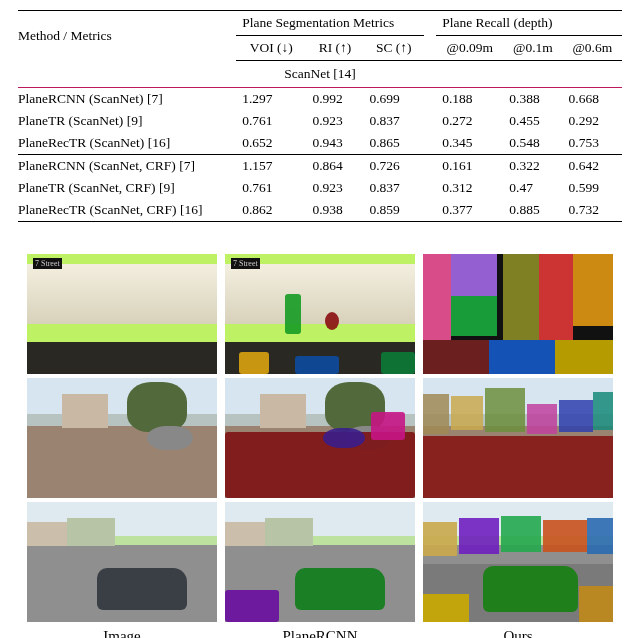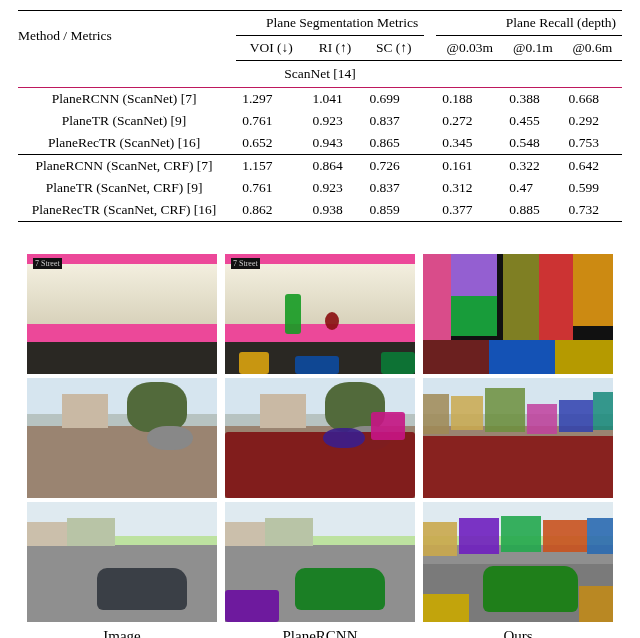--- a/index.html
+++ b/index.html
@@ -12,46 +12,46 @@
     font-size: 14px;
     padding: 10px 18px 0 18px;
     overflow: hidden;
   }
   table {
     width: 100%;
     border-collapse: collapse;
     font-size: 13.5px;
   }
   thead tr.top-rule th { border-top: 1px solid #000; }
-  thead tr.group-head th { padding: 4px 6px; font-weight: normal; text-align: right; }
+  thead tr.group-head th { padding: 4px 6px; font-weight: normal; text-align: left; }
   thead tr.group-head th.left { text-align: left; padding-left: 0;}
   thead tr.sub-head th {
     padding: 4px 6px; font-weight: normal; text-align: center;
     border-bottom: 1px solid #000;
   }
   thead tr.sub-head th.blank { border-bottom: 1px solid #000; }
   .cmid { border-top: 1px solid #000; }
   tbody td { padding: 3px 6px; }
-  tbody td.method { text-align: center; padding-left: 0; white-space: nowrap;}
+  tbody td.method { text-align: left; padding-left: 0; white-space: nowrap;}
   tr.section-row td { text-align: center; padding: 5px 0 5px 0; border-bottom: 1px solid #be185d;}
   tbody tr.group-end td { border-bottom: 1px solid #000; }
   .grid {
     margin: 32px auto 10px auto;
     width: 586px;
     display: grid;
     grid-template-columns: repeat(3, 190px);
     grid-template-rows: repeat(3, 120px) 22px;
     gap: 4px 8px;
   }
   .cell { position: relative; overflow: hidden; }
   .col-label {
     text-align: center; font-size: 15px; padding-top: 2px;
   }
   
-  .subway { background: #ec4899; }
+  .subway { background: #bef264; }
   .subway .bright { position:absolute; left:0; right:0; top:10px; height:60px;
     background: linear-gradient(#f3efdf,#d8d2bb);}
   .subway .platform { position:absolute; left:0; right:0; bottom:0; height:32px; background:#2a2823;}
   .subway .tag { position:absolute; top:4px; left:6px; background:#111; color:#ccc; font-size:8px; padding:1px 2px;}
   .plaza { background: linear-gradient(#d6e5ef 0 30%, #b7c3c1 30% 40%, #9a8471 40% 100%); }
   .plaza .house { position:absolute; left:35px; top:16px; width:46px; height:34px; background:#c9b9a4;}
   .plaza .tree  { position:absolute; left:100px; top:4px; width:60px; height:50px; background:#526a3b; border-radius:40% 40% 35% 35%;}
   .plaza .fount { position:absolute; right:24px; top:48px; width:46px; height:24px; background:#888; border-radius:50%/60%;}
   .street { background: linear-gradient(#dfeaf0 0 28%, #bde2a0 28% 36%, #8f8f8f 36% 100%); }
   .street .car { position:absolute; left:70px; bottom:12px; width:90px; height:42px; background:#3a3f46; border-radius:10px 14px 6px 6px;}
@@ -117,34 +117,34 @@
       <th rowspan="2" class="left">Method / Metrics</th>
       <th colspan="3" class="cmid" style="border-bottom:1px solid #000;">Plane Segmentation Metrics</th>
       <th style="width:8px;"></th>
       <th colspan="3" class="cmid" style="border-bottom:1px solid #000;">Plane Recall (depth)</th>
     </tr>
     <tr class="sub-head">
       <th>VOI (↓)</th>
       <th>RI (↑)</th>
       <th>SC (↑)</th>
       <th class="blank"></th>
-      <th>@0.03m</th>
+      <th>@0.09m</th>
       <th>@0.1m</th>
       <th>@0.6m</th>
     </tr>
   </thead>
   <tbody>
     <tr class="section-row">
       <td colspan="8">ScanNet [14]</td>
     </tr>
 
     <tr>
       <td class="method">PlaneRCNN (ScanNet) [7]</td>
       <td>1.297</td>
-      <td>1.041</td>
+      <td>0.992</td>
       <td>0.699</td>
       <td></td>
       <td>0.188</td>
       <td>0.388</td>
       <td>0.668</td>
     </tr>
     <tr>
       <td class="method">PlaneTR (ScanNet) [9]</td>
       <td>0.761</td>
       <td>0.923</td>

